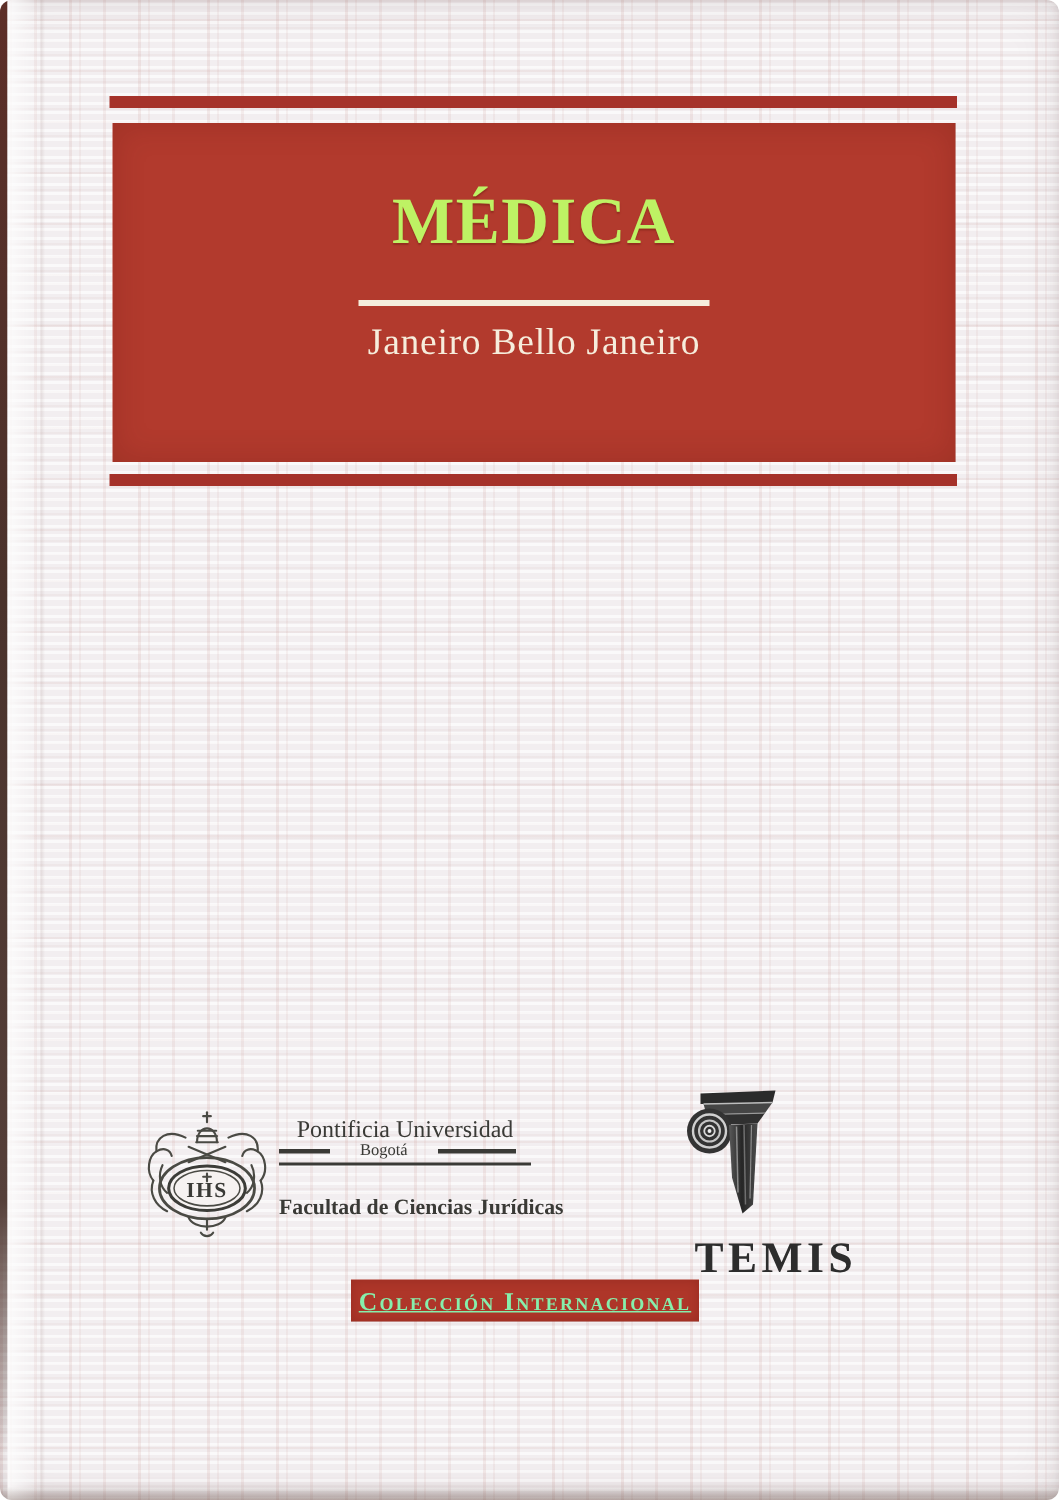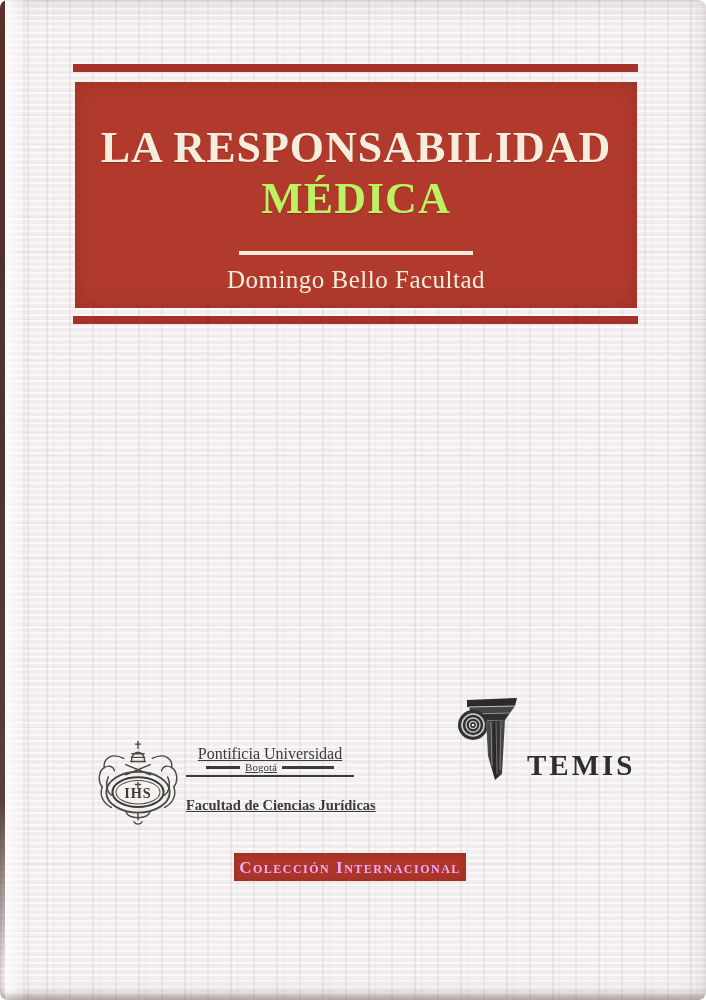--- a/index.html
+++ b/index.html
@@ -51,31 +51,31 @@
     font-size:44px; font-weight:bold; letter-spacing:1px;
     line-height:1.16; text-align:center;
     text-shadow:0 1px 1px rgba(90,20,10,0.35);
   }
   .title-divider { width:234px; height:4px; margin-top:27px; }
   .author-name { margin-top:11px; font-size:25px; letter-spacing:0.5px; }
 
   
   .pub-left { position:absolute; left:94px; top:738px; display:flex; align-items:flex-start; }
   .crest { width:88px; height:90px; margin-top:2px; }
-  .uni-text { margin-left:4px; width:168px; color:#3a3a36; text-align:center; margin-top:8px;text-decoration:underline; }
+  .uni-text { margin-left:4px; width:168px; color:#3a3a36; text-align:center; margin-top:8px; }
   .uni-line1 { font-size:16px; line-height:1.05; }
   .uni-name { font-size:27px; font-weight:bold; letter-spacing:1px; line-height:1.0; margin-top:1px; color:#343430; }
-  .uni-city-row { display:flex; align-items:center; justify-content:center; gap:5px; margin-top:0px; height:10px; }
+  .uni-city-row { display:flex; align-items:center; gap:20px; margin-top:0px; height:10px; }
   .uni-city { font-size:11px; line-height:1; }
   .dash { height:3px; background:#3a3a36; }
   .dash.l { width:34px; } .dash.r { width:52px; }
   .uni-rule { border-top:2px solid #3a3a36; margin-top:2px; }
   .uni-faculty { font-size:14.5px; font-weight:bold; margin-top:20px; white-space:nowrap; }
 
-  .pub-right { position:absolute; left:455px; top:696px; display:flex; align-items:flex-end; }
+  .pub-right { position:absolute; left:455px; top:725px; display:flex; align-items:flex-start;flex-direction:column; }
   .column-logo { width:64px; height:86px; }
   .temis-name { font-size:29px; font-weight:bold; letter-spacing:3px; color:#2d2d2d; margin-left:8px; margin-top:12px; }
 
   
   .series-band {
     position:absolute; left:234px; top:853px; width:232px; height:28px;
     display:flex; align-items:center; justify-content:center;
     box-shadow: inset 0 0 8px rgba(60,10,5,0.20);
   }
   .series-band span {
@@ -92,24 +92,23 @@
 
 <div class="photo">
 
   <div class="spine-dark"></div>
   <div class="spine-highlight"></div>
   <div class="hinge-line"></div>
 
   <div class="rule-bar top" style="background: rgb(165, 50, 42);"></div>
 
   <div class="title-panel" style="background: rgb(178, 58, 45);">
-    <div class="title-line" style="color: rgb(246, 237, 220);">LA RESPONSABILIDAD</div>
     <div class="title-line" style="color: #bef264;">MÉDICA</div>
     <div class="title-divider" style="background: rgb(246, 237, 220);"></div>
-    <div class="author-name" style="color: rgb(246, 237, 220);">Domingo Bello Facultad</div>
+    <div class="author-name" style="color: rgb(246, 237, 220);">Janeiro Bello Janeiro</div>
   </div>
 
   <div class="rule-bar bottom" style="background: rgb(165, 50, 42);"></div>
 
   <div class="pub-left">
     <svg class="crest" viewBox="0 0 84 88">
       <g stroke="#4a4a44" fill="none" stroke-width="1.4" stroke-linecap="round">
 
         <line x1="42" y1="1.5" x2="42" y2="8"></line>
           <line x1="39.5" y1="4" x2="44.5" y2="4"></line>
@@ -181,17 +180,17 @@
 
       <polygon points="31,25 50,24 47,78 40,84 33,60" fill="url(#shaftg)"></polygon>
       <line x1="36" y1="26" x2="37" y2="70" stroke="#8d8d8d" stroke-width="1"></line>
       <line x1="41" y1="25" x2="42" y2="78" stroke="#6f6f6f" stroke-width="1"></line>
       <line x1="46" y1="25" x2="45" y2="74" stroke="#8d8d8d" stroke-width="0.8"></line>
     </svg>
     <span class="temis-name">TEMIS</span>
   </div>
 
   <div class="series-band" style="background: rgb(174, 54, 41);">
-    <span style="color: #f0abfc;">Colección Internacional</span>
+    <span style="color: #86efac; text-decoration: underline;">Colección Internacional</span>
   </div>
 
   <div class="bottom-edge"></div>
 </div>
 
 </body></html>

